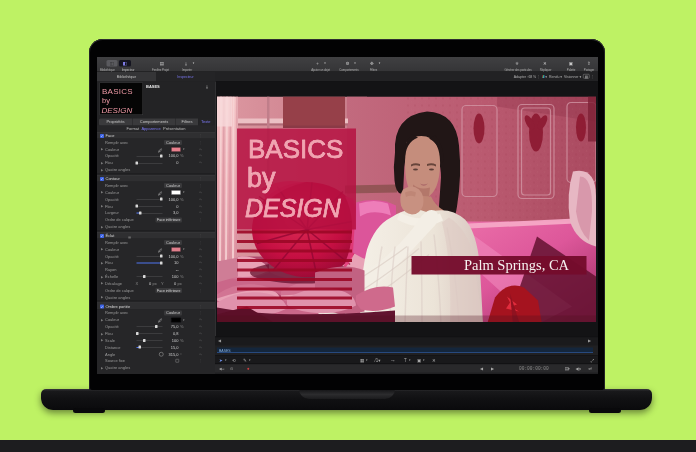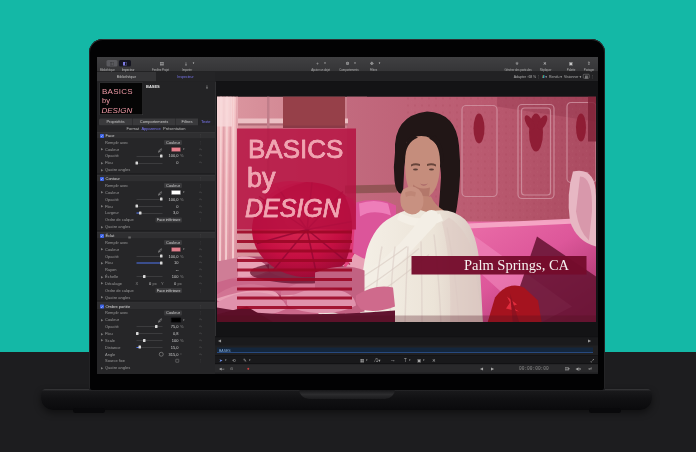--- a/index.html
+++ b/index.html
@@ -1,16 +1,16 @@
 <!DOCTYPE html>
 <html><head><meta charset="utf-8"><style>
 html,body{margin:0;padding:0;width:696px;height:452px;background:#1d1d1f;overflow:hidden}
 *{box-sizing:border-box;font-family:"Liberation Sans",sans-serif}
 .a{position:absolute}
-#stage{position:relative;width:696px;height:352px;background:#14b8a6}
+#stage{position:relative;width:696px;height:440px;background:#bef264}
 
 #base{left:41px;top:389px;width:611px;height:21px;background:linear-gradient(180deg,#3a3a3c 0%,#19191b 10%,#111113 45%,#0a0a0c 100%);border-radius:5px 5px 12px 12px;box-shadow:0 3px 7px rgba(0,0,0,.45)}
 #notch{left:299px;top:389px;width:96px;height:10px;background:linear-gradient(180deg,#131315 0%,#2c2c2e 55%,#1b1b1d 100%);border-radius:0 0 10px 10px}
 .foot{background:#09090b;border-radius:3px;height:5px;top:408px}
 #lid{left:89px;top:39px;width:516px;height:351px;background:#020203;border-radius:14px 14px 2px 2px;box-shadow:inset 0 1px 0 #2e2e30,inset 1px 0 0 #232325,inset -1px 0 0 #232325}
 
 #screen{left:97px;top:57px;width:501px;height:317px;overflow:hidden;background:#101012}
 #sc{width:1002px;height:634px;transform:scale(.5);transform-origin:0 0;position:relative}
 
 #tb{left:0;top:0;width:1002px;height:30px;background:linear-gradient(#404042,#353537);border-bottom:1px solid #242426}

